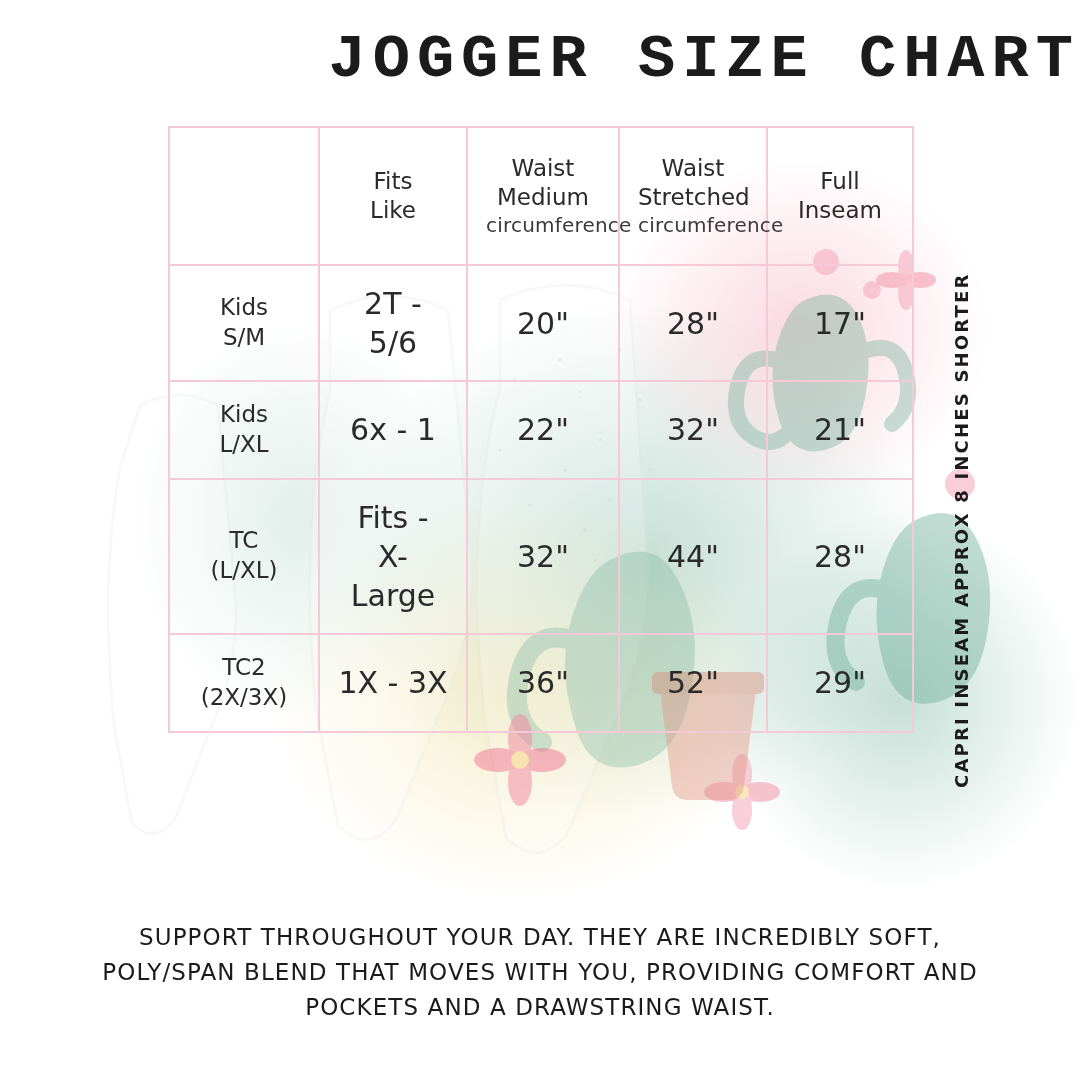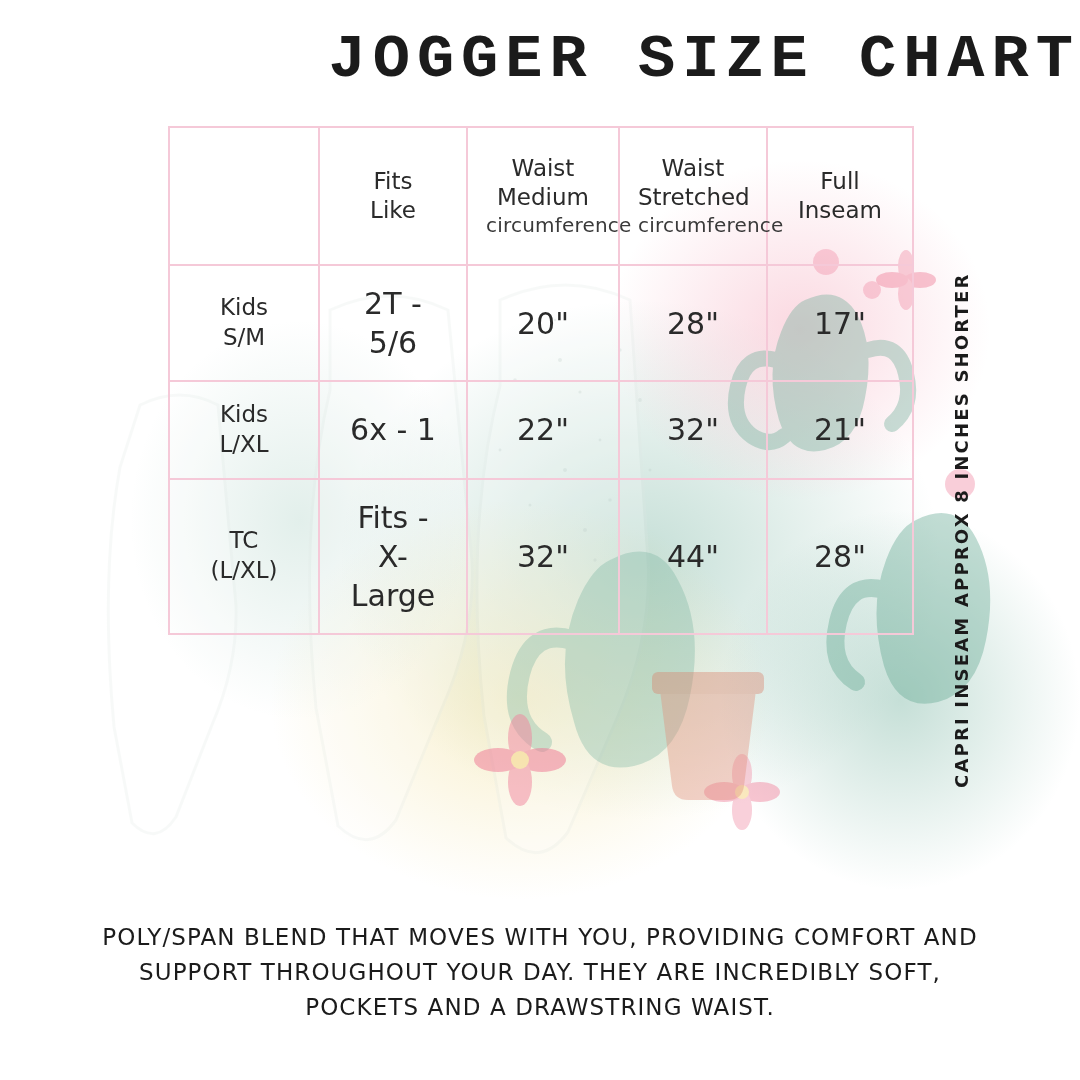--- a/index.html
+++ b/index.html
@@ -301,24 +301,37 @@
           <span class="cell-line">(L/XL)</span>
         </td>
         <td class="data-cell">
           <span class="cell-line">Fits -</span>
           <span class="cell-line">X-Large</span>
         </td>
         <td class="data-cell">32"</td>
         <td class="data-cell">44"</td>
         <td class="data-cell">28"</td>
       </tr>
+      <tr>
+        <td class="size-cell">
+          <span class="cell-line">TC2</span>
+          <span class="cell-line">(2X/3X)</span>
+        </td>
+        <td class="data-cell">
+          <span class="cell-line">1X - 3X</span>
+          <span class="cell-line"></span>
+        </td>
+        <td class="data-cell">36"</td>
+        <td class="data-cell">52"</td>
+        <td class="data-cell">29"</td>
+      </tr>
     </tbody>
   </table>
 
   <div id="side-note">CAPRI INSEAM APPROX 8 INCHES SHORTER</div>
 
   <div id="footer-text">
+    <span class="fline">SUPPORT THROUGHOUT YOUR DAY. THEY ARE INCREDIBLY SOFT,</span>
     <span class="fline">POLY/SPAN BLEND THAT MOVES WITH YOU, PROVIDING COMFORT AND</span>
-    <span class="fline">SUPPORT THROUGHOUT YOUR DAY. THEY ARE INCREDIBLY SOFT,</span>
     <span class="fline">POCKETS AND A DRAWSTRING WAIST.</span>
   </div>
 
 </div>
 
 </body></html>

